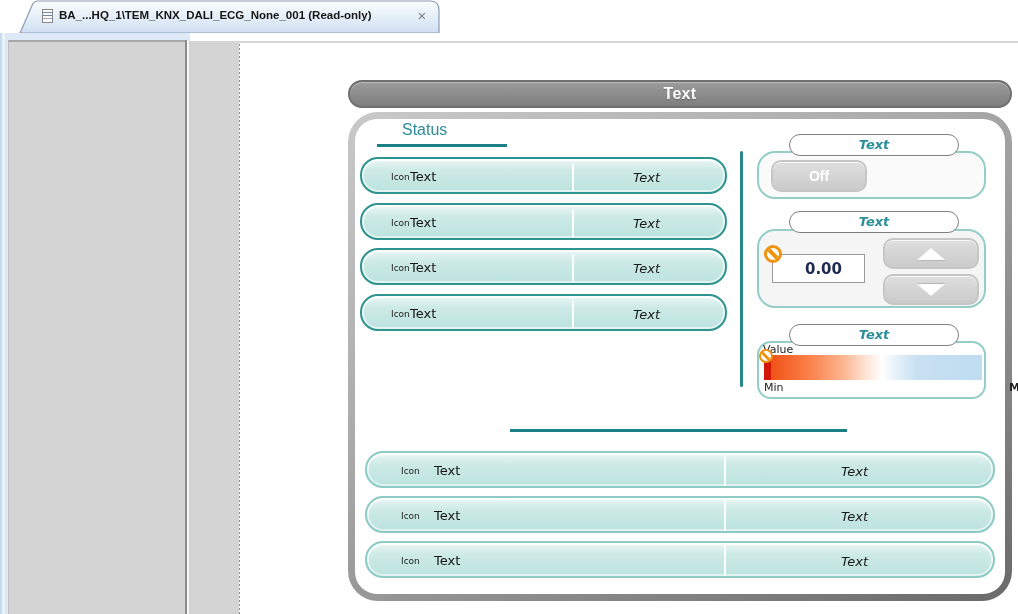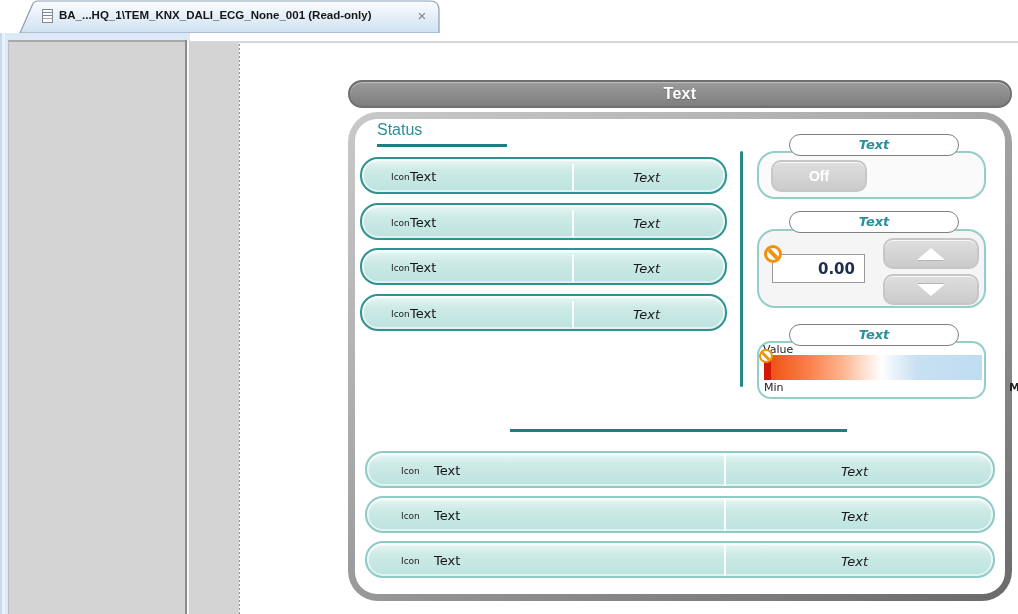--- a/index.html
+++ b/index.html
@@ -72,21 +72,21 @@
     border-radius:30px;
     background: linear-gradient(150deg,#c9c9c9 0%,#a9a9a9 40%,#6a6a6a 100%);
   }
   .main-panel-inner {
     position:absolute; left:355px; top:119px; width:650px; height:475px;
     border-radius:22px; background:#ffffff;
   }
   
   .section-heading {
     position:absolute; font-family:"Liberation Sans", sans-serif;
-    font-size:16px; color:#2d8e9b; white-space:nowrap;
+    font-size:16px; color:#2d8e9b; white-space:nowrap;margin-left:25px;
   }
   .heading-underline { position:absolute; height:3px; background:#1b8084; }
   
   .data-row {
     position:absolute; height:37px; border-radius:18px;
     border:2px solid #2f948f;
     background: linear-gradient(180deg,#eaf7f5 0%,#cdeae6 35%,#bce3de 100%);
     box-shadow: inset 0 0 0 2px rgba(255,255,255,.55), inset 0 2px 2px rgba(255,255,255,.85);
   }
   .data-row.report { border-color:#8fcbc5; }
@@ -123,21 +123,21 @@
   }
   .tri-up { width:0; height:0; border-left:14px solid transparent;
     border-right:14px solid transparent; border-bottom:12px solid #fff;
     filter: drop-shadow(0 1px 0 #b5b5b5); }
   .tri-down { width:0; height:0; border-left:14px solid transparent;
     border-right:14px solid transparent; border-top:12px solid #fff;
     filter: drop-shadow(0 -1px 0 #b5b5b5); }
   .value-field {
     position:absolute; left:772px; top:254px; width:93px; height:29px;
     border:1px solid #9a9a9a; background:#fff;
-    text-align:right; padding-right:9px;
+    text-align:right; padding-right:22px;
     font-family:"DejaVu Sans", sans-serif;
     font-size:15px; font-weight:bold; color:#1c2b4e;
   }
   .no-entry {
     position:absolute; border-radius:50%; background:#fff;
     border:3px solid #f0920e; z-index:4; overflow:hidden;
   }
   .no-entry::after {
     content:''; position:absolute; left:-3px; right:-3px; top:50%;
     height:4px; margin-top:-2px; background:#f0920e; transform:rotate(45deg);

